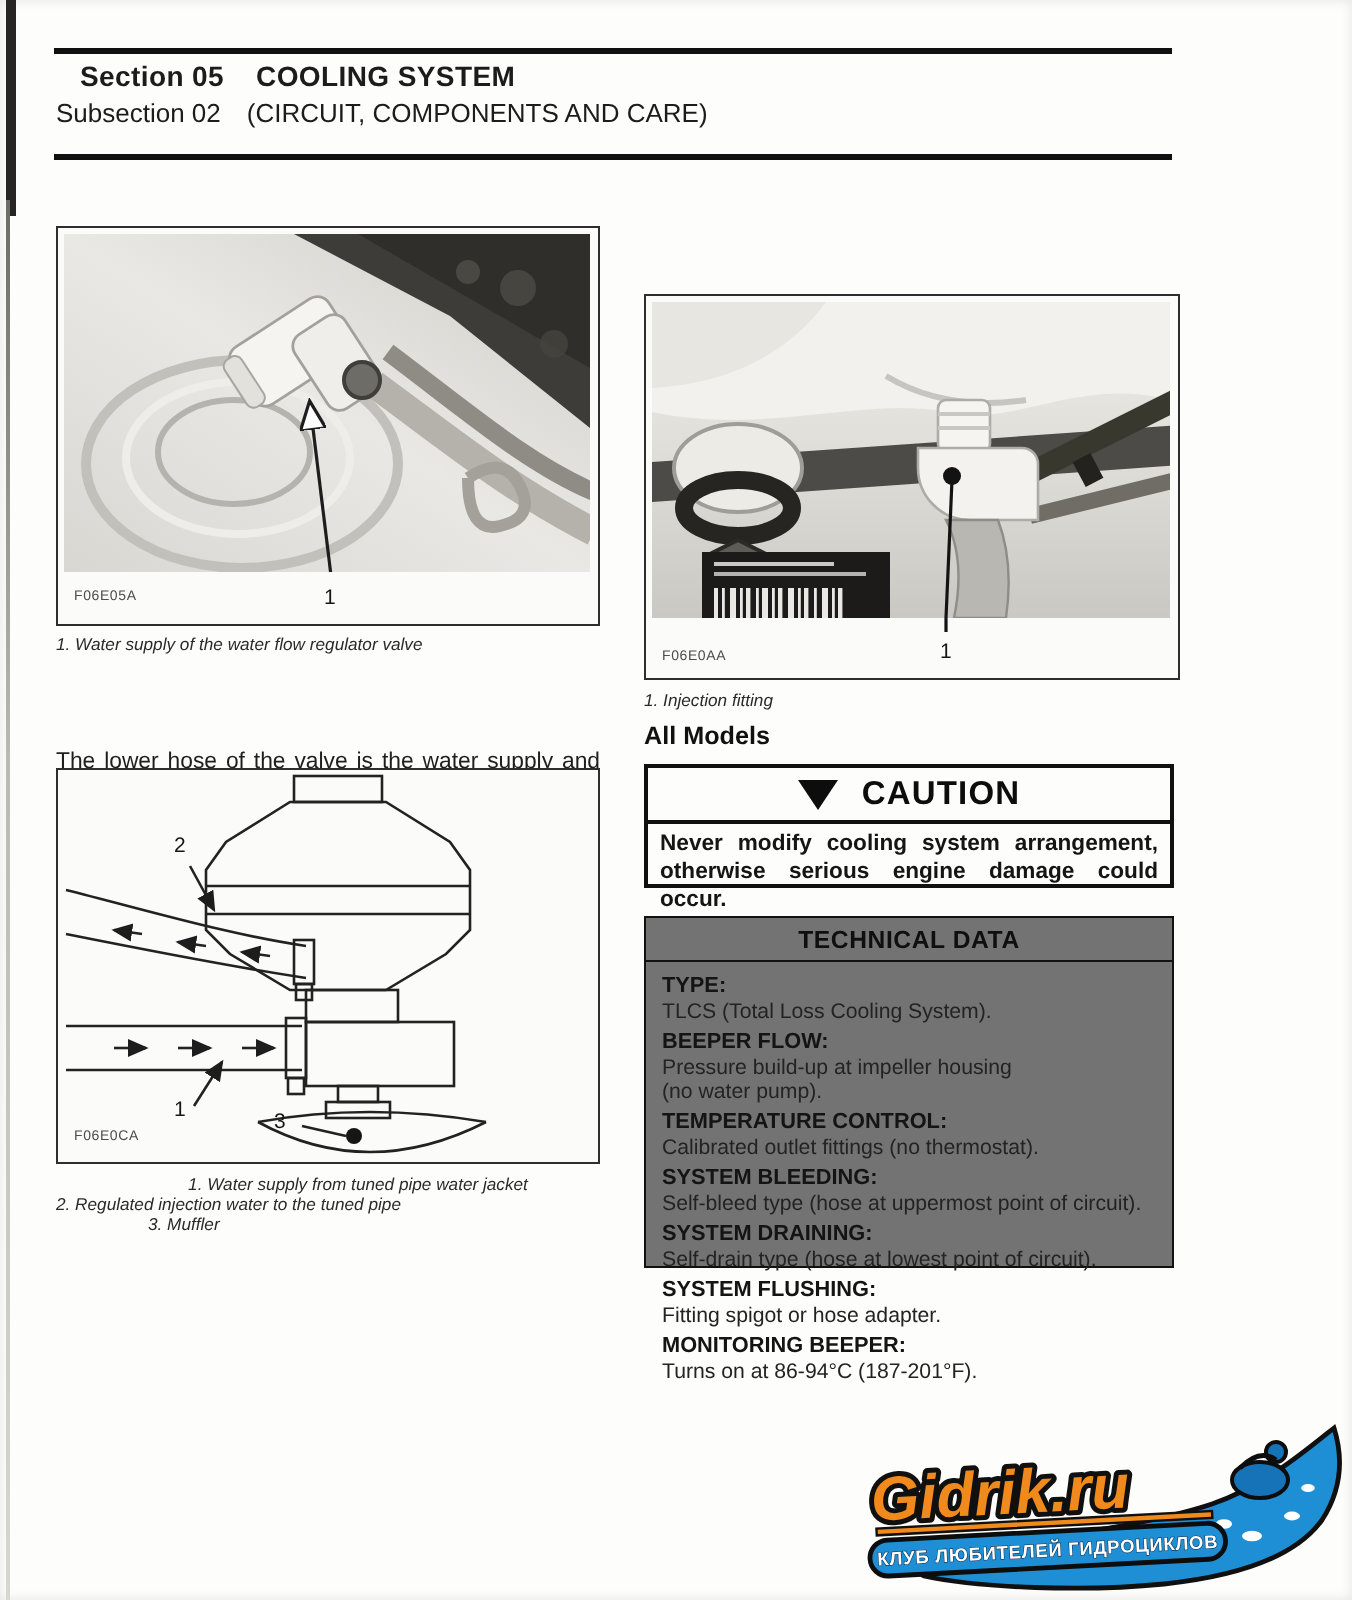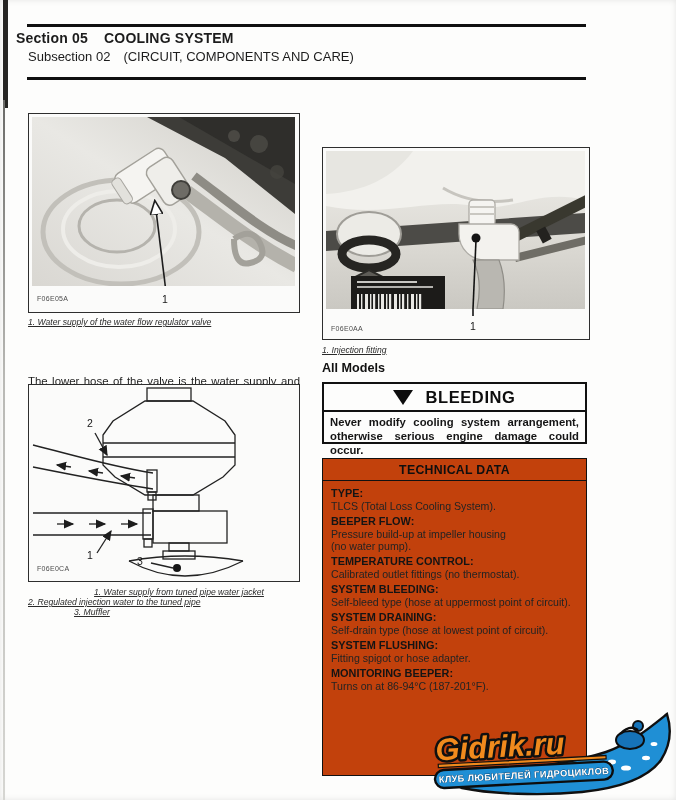--- a/index.html
+++ b/index.html
@@ -8,39 +8,39 @@
     background:#fdfdfc;color:#1c1c1c;
     font-family:"Liberation Sans", sans-serif;
     box-shadow:inset 0 0 6px rgba(0,0,0,.10);
   }
   .abs{position:absolute;}
   
   .spine-bar{left:3px;top:0;width:5px;height:108px;background:#262523;}
   .spine-line{left:3px;top:100px;width:2px;height:700px;background:linear-gradient(#6b6b68,#b9b9b5 40%,#d6d6d2);}
   
   .rule{background:#101010;height:3px;left:27px;width:559px;}
-  .hdr1{left:16px;top:30px;font-size:14px;font-weight:bold;letter-spacing:.2px;}
+  .hdr1{left:40px;top:30px;font-size:14px;font-weight:bold;letter-spacing:.2px;}
   .hdr1 .gap{display:inline-block;width:16px;}
   .hdr2{left:28px;top:49px;font-size:13px;}
   .hdr2 .gap{display:inline-block;width:13px;}
   
   .frame{border:1.3px solid #2e2e2e;background:#fbfbfa;box-sizing:border-box;}
   .figcode{font-size:7px;color:#4c4c4c;letter-spacing:.3px;}
   .callout-num{font-size:10.5px;color:#161616;}
-  .caption{font-style:italic;font-size:8.6px;color:#2a2a2a;line-height:10.5px;white-space:pre-line;text-decoration:underline;}
+  .caption{font-style:italic;font-size:8.6px;color:#2a2a2a;line-height:10.5px;white-space:pre-line;}
   .para{font-size:11.4px;line-height:13.2px;text-align:justify;color:#1f1f1f;}
   .all-models{font-size:12.6px;font-weight:bold;color:#111;}
   
   .caution{left:322px;top:382px;width:265px;height:62px;border:2px solid #111;box-sizing:border-box;background:#fdfdfc;}
   .caution-head{height:26px;border-bottom:2px solid #111;display:flex;align-items:center;justify-content:center;gap:12px;}
   .tri-down{width:0;height:0;border-left:10px solid transparent;border-right:10px solid transparent;border-top:15px solid #0d0d0d;}
   .caution-title{font-size:16.5px;font-weight:bold;letter-spacing:.6px;color:#0d0d0d;}
   .caution-body{padding:3px 6px 0 6px;font-size:11.3px;font-weight:bold;line-height:14px;text-align:justify;color:#151515;}
   
-  .tdbox{left:322px;top:458px;width:265px;height:318px;border:1.6px solid #111;box-sizing:border-box;background:#c2410c;}
+  .tdbox{left:322px;top:458px;width:265px;height:176px;border:1.6px solid #111;box-sizing:border-box;background:#737373;}
   .td-head{height:21px;border-bottom:1.6px solid #111;display:flex;align-items:center;justify-content:center;
            font-size:12.3px;font-weight:bold;letter-spacing:.3px;color:#0f0f0f;}
   .td-body{padding:6px 8px 0 8px;}
   .td-entry{margin-bottom:3px;}
   .td-label{font-size:10.9px;font-weight:600;color:#141414;line-height:12.6px;}
   .td-value{font-size:10.6px;color:#232323;line-height:12.4px;white-space:pre-line;}
   svg text{font-family:"Liberation Sans", sans-serif;}
 </style>
 </head>
 <body>
@@ -229,21 +229,21 @@
     <span class="abs figcode" style="left:8px;top:177px;">F06E0AA</span>
     <span class="abs callout-num" style="left:147px;top:172px;">1</span>
   </div>
   <div class="abs caption" style="left:322px;top:345px;width:268px;">1.  Injection fitting</div>
 
   <div class="abs all-models" style="left:322px;top:361px;">All Models</div>
 
   <div class="abs caution">
     <div class="caution-head">
       <span class="tri-down"></span>
-      <span class="caution-title">BLEEDING</span>
+      <span class="caution-title">CAUTION</span>
     </div>
     <div class="caution-body">Never modify cooling system arrangement, otherwise serious engine damage could occur.</div>
   </div>
 
   <div class="abs tdbox">
     <div class="td-head">TECHNICAL DATA</div>
     <div class="td-body">
       <div class="td-entry">
         <div class="td-label">TYPE:</div>
         <div class="td-value">TLCS (Total Loss Cooling System).</div>

